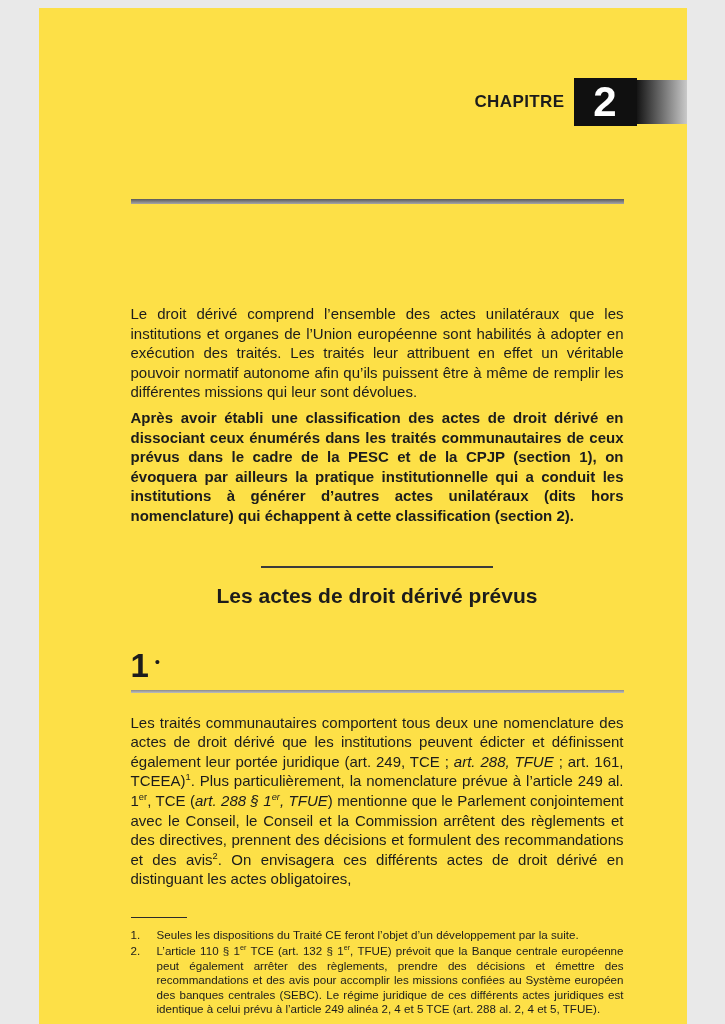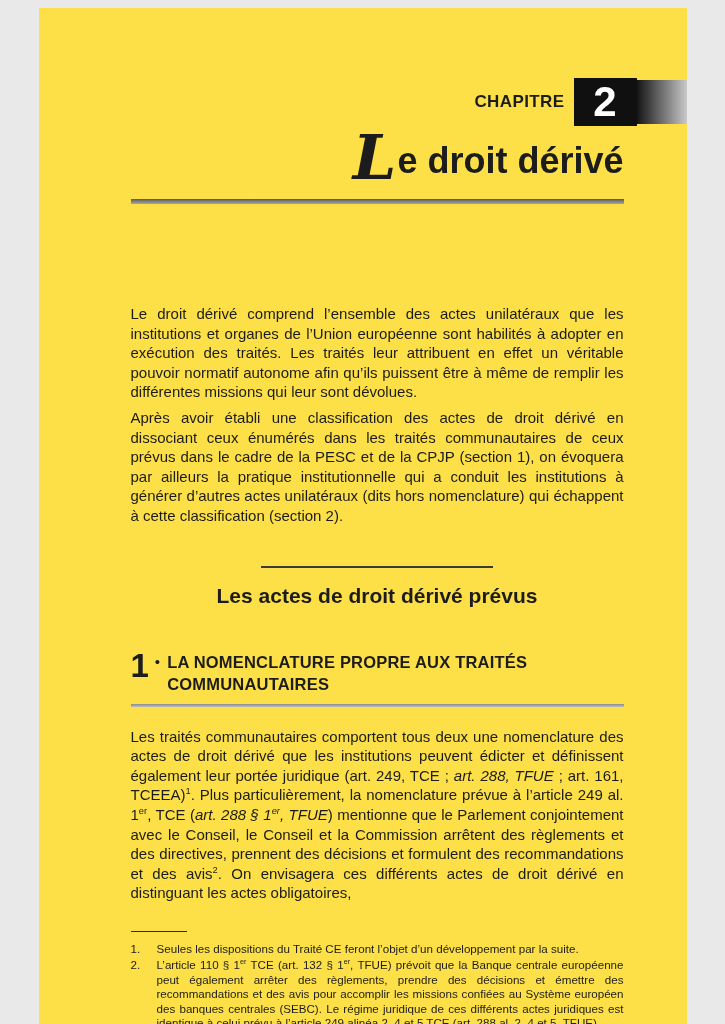--- a/index.html
+++ b/index.html
@@ -58,21 +58,21 @@
 
   
   .content {
     position: absolute;
     top: 296px; left: 92px; right: 63px;
   }
   .body-par {
     font-size: 15px; line-height: 19.6px;
     text-align: justify;
   }
-  .body-par + .body-par { margin-top: 6px; }
+  .body-par + .body-par { margin-top: 6px; font-weight: bold; }
   .body-par i { font-style: italic; }
   sup { font-size: 0.62em; vertical-align: super; line-height: 0; }
 
   
   .section-head { margin-top: 40px; text-align: center; }
   .section-label { font-size: 23px; font-weight: bold; }
   .section-underline {
     width: 232px; height: 2px; background: #3a3a3a;
     margin: 7px auto 14px auto;
   }
@@ -122,39 +122,37 @@
 <div class="page">
 
   <div class="chapter-row">
     <span class="chapter-label">CHAPITRE</span>
     <div class="chapter-box">
       <span>2</span>
     </div>
     <div class="chapter-strip"></div>
   </div>
 
-  <h1 class="title"><span class="title-initial">L</span><span>e droit dérivé</span></h1>
   <div class="title-rule"></div>
 
   <div class="content">
 
     <p class="body-par">Le droit dérivé comprend l’ensemble des actes unilatéraux que les institutions et organes de l’Union européenne sont habilités à adopter en exécution des traités. Les traités leur attribuent en effet un véritable pouvoir normatif autonome afin qu’ils puissent être à même de remplir les différentes missions qui leur sont dévolues.</p>
     <p class="body-par">Après avoir établi une classification des actes de droit dérivé en dissociant ceux énumérés dans les traités communautaires de ceux prévus dans le cadre de la PESC et de la CPJP (section 1), on évoquera par ailleurs la pratique institutionnelle qui a conduit les institutions à générer d’autres actes unilatéraux (dits hors nomenclature) qui échappent à cette classification (section 2).</p>
 
     <div class="section-head">
       <div class="section-underline"></div>
       <div class="section-title">
         <span>Les actes de droit dérivé prévus</span><br>
       </div>
     </div>
 
     <div class="subsection">
       <span class="sub-num">1</span>
       <span class="sub-bullet">•</span>
-      <div class="sub-title">LA NOMENCLATURE PROPRE AUX TRAITÉS COMMUNAUTAIRES</div>
     </div>
     <div class="subsection-rule"></div>
 
     <p class="body-par after-rule">Les traités communautaires comportent tous deux une nomenclature des actes de droit dérivé que les institutions peuvent édicter et définissent également leur portée juridique (art. 249, TCE ; <i>art. 288, TFUE</i> ; art. 161, TCEEA)<sup>1</sup>. Plus particulièrement, la nomenclature prévue à l’article 249 al. 1<sup>er</sup>, TCE (<i>art. 288 § 1<sup>er</sup>, TFUE</i>) mentionne que le Parlement conjointement avec le Conseil, le Conseil et la Commission arrêtent des règlements et des directives, prennent des décisions et formulent des recommandations et des avis<sup>2</sup>. On envisagera ces différents actes de droit dérivé en distinguant les actes obligatoires,</p>
 
     <div class="footnote-sep"></div>
 
     <div class="footnotes">
       <p class="footnote">
         <span class="fn-num">1.</span>

